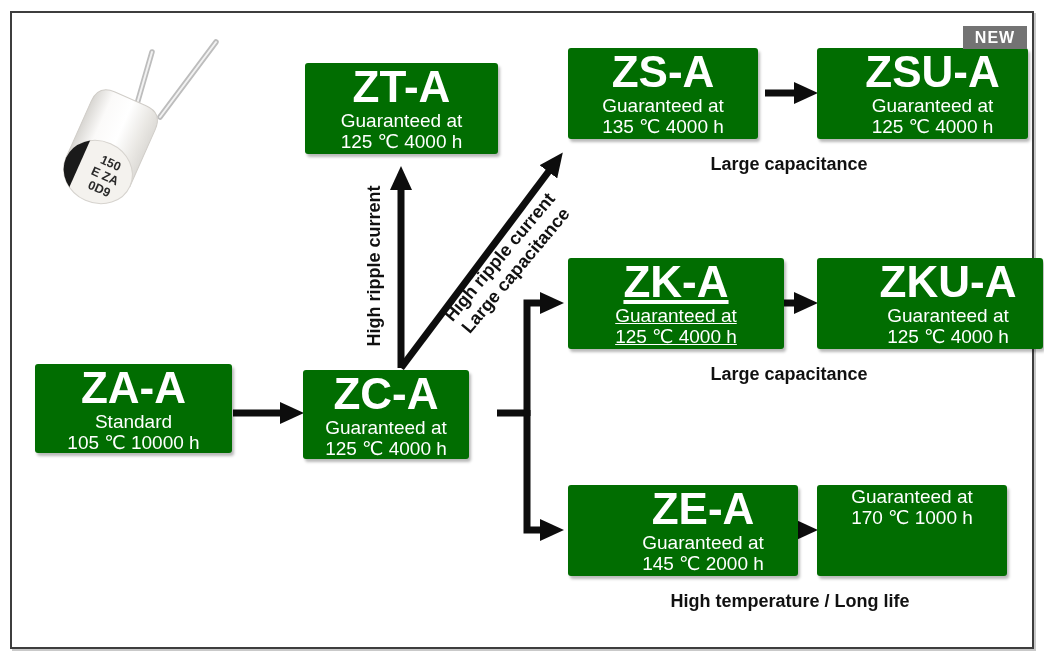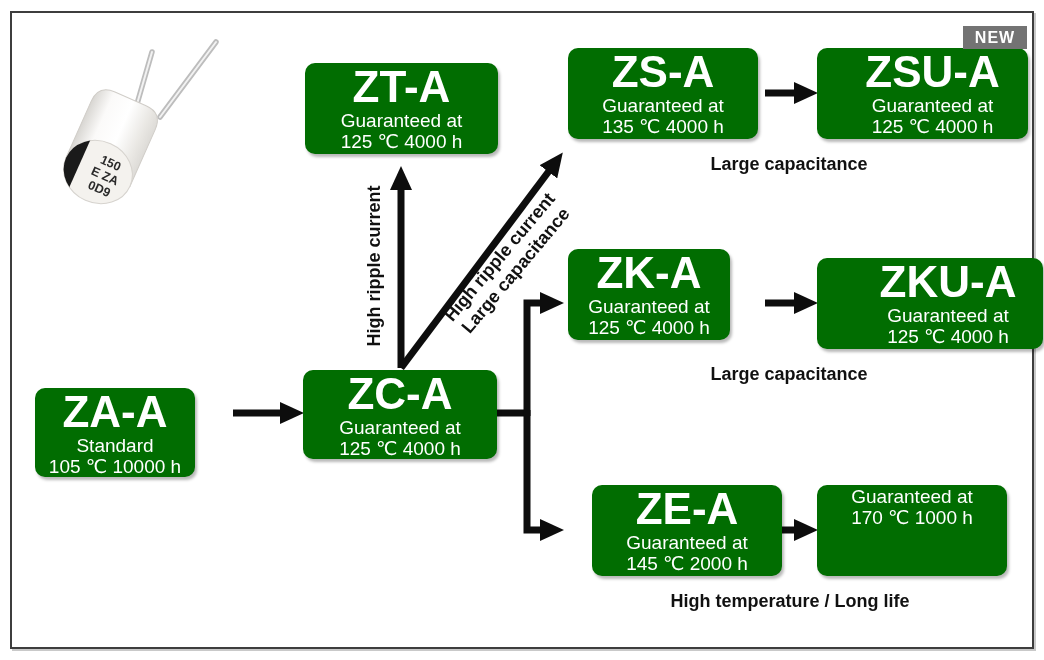--- a/index.html
+++ b/index.html
@@ -6,21 +6,21 @@
   .stage {
     position:relative; width:1044px; height:660px; background:#ffffff;
     font-family:"Liberation Sans","DejaVu Sans",sans-serif; overflow:hidden;
   }
   .frame {
     position:absolute; left:10px; top:11px; width:1020px; height:634px;
     border:2px solid #3d3d3d; box-shadow:2px 2px 0 #c9c9c9;
   }
   svg.overlay { position:absolute; left:0; top:0; z-index:1; }
   .box {
-    position:absolute; z-index:2; background:#016d01; border-radius:10px;
+    position:absolute; z-index:2; background:#016d01; border-radius:3px;
     color:#ffffff; text-align:center; box-shadow:2px 3px 3px rgba(0,0,0,.28);
     padding-top:1px;
   }
   .box .title { font-size:44px; font-weight:bold; line-height:46px; letter-spacing:0; }
   .box .sub   { font-size:19px; line-height:21px; font-weight:normal; }
   .cat {
     position:absolute; z-index:3; transform:translate(-50%,-50%);
     font-weight:bold; font-size:18px; color:#111111; white-space:nowrap;
   }
   .vlabel {
@@ -88,27 +88,27 @@
       <path d="M401 368 L549 171" marker-end="url(#ah)"></path>
       <path d="M497 413 H530"></path>
       <path d="M527 416 V303 H541" marker-end="url(#ah)" stroke-linejoin="miter"></path>
       <path d="M527 410 V530 H541" marker-end="url(#ah)" stroke-linejoin="miter"></path>
       <path d="M765 93 H795" marker-end="url(#ah)"></path>
       <path d="M765 303 H795" marker-end="url(#ah)"></path>
       <path d="M765 530 H795" marker-end="url(#ah)"></path>
     </g>
   </svg>
 
-  <div class="box" style="left:35px;  top:388px; width:160px; height:88px;">
+  <div class="box" style="left:35px;  top:364px; width:197px; height:88px;">
     <div class="title">ZA-A</div>
     <div class="sub">Standard</div>
     <div class="sub">105 ℃ 10000 h</div>
   </div>
 
-  <div class="box" style="left:303px; top:370px; width:194px; height:88px;">
+  <div class="box" style="left:303px; top:370px; width:166px; height:88px;">
     <div class="title">ZC-A</div>
     <div class="sub">Guaranteed at</div>
     <div class="sub">125 ℃ 4000 h</div>
   </div>
 
   <div class="box" style="left:305px; top:63px; width:193px; height:90px;">
     <div class="title">ZT-A</div>
     <div class="sub">Guaranteed at</div>
     <div class="sub">125 ℃ 4000 h</div>
   </div>
@@ -118,33 +118,33 @@
     <div class="sub">Guaranteed at</div>
     <div class="sub">135 ℃ 4000 h</div>
   </div>
 
   <div class="box" style="left:817px; top:48px; width:191px; height:90px;padding-left:20px;">
     <div class="title">ZSU-A</div>
     <div class="sub">Guaranteed at</div>
     <div class="sub">125 ℃ 4000 h</div>
   </div>
 
-  <div class="box" style="left:568px; top:249px; width:162px; height:90px;">
+  <div class="box" style="left:568px; top:258px; width:216px; height:90px;text-decoration:underline;">
     <div class="title">ZK-A</div>
     <div class="sub">Guaranteed at</div>
     <div class="sub">125 ℃ 4000 h</div>
   </div>
 
   <div class="box" style="left:817px; top:258px; width:190px; height:90px;padding-left:36px;">
     <div class="title">ZKU-A</div>
     <div class="sub">Guaranteed at</div>
     <div class="sub">125 ℃ 4000 h</div>
   </div>
 
-  <div class="box" style="left:592px; top:485px; width:190px; height:90px;">
+  <div class="box" style="left:568px; top:485px; width:190px; height:90px;padding-left:40px;">
     <div class="title">ZE-A</div>
     <div class="sub">Guaranteed at</div>
     <div class="sub">145 ℃ 2000 h</div>
   </div>
 
   <div class="box" style="left:817px; top:485px; width:190px; height:90px;">
     <div class="sub">Guaranteed at</div>
     <div class="sub">170 ℃ 1000 h</div>
   </div>
 

